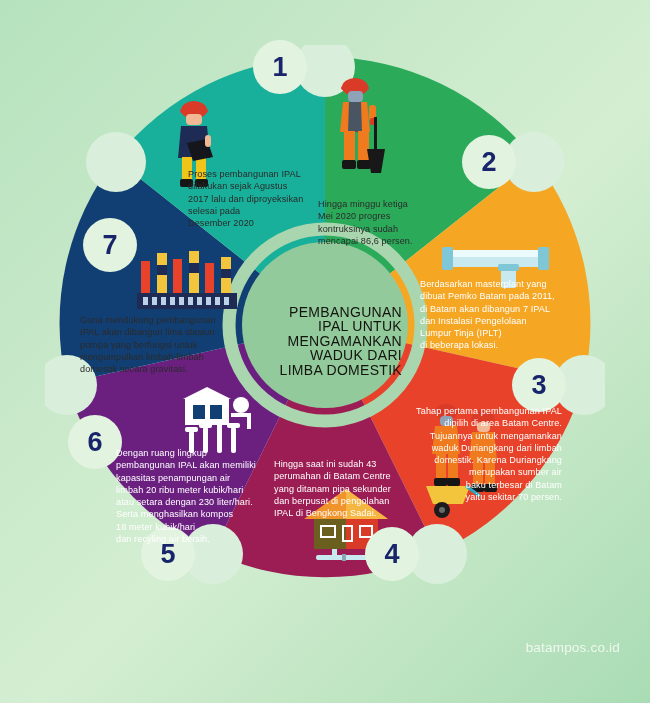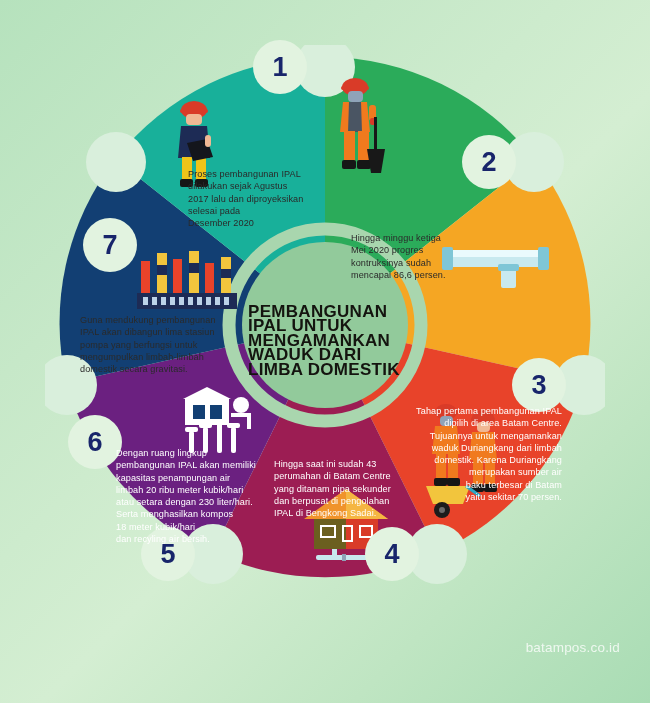--- a/index.html
+++ b/index.html
@@ -50,24 +50,24 @@
     font-size: 27px;
     font-weight: 700;
     font-family: "Liberation Sans", sans-serif;
   }
 
   .center-title {
     position: absolute;
     left: 248px;
     top: 305px;
     width: 154px;
-    text-align: left;
+    text-align: right;
     color: #14140f;
-    font-size: 17px;
-    font-weight: 700;
+    font-size: 14px;
+    font-weight: 400;
     line-height: 14.4px;
     letter-spacing: 0.3px;
     white-space: pre-line;
   }
 
   .watermark {
     position: absolute;
     right: 30px;
     bottom: 48px;
     color: #ffffff;
@@ -253,25 +253,31 @@
   <div class="num-badge" style="left:83px;top:218px;">
       <span>7</span>
     </div>
 
   <div class="seg-text dark" style="left:188px;top:168px;width:160px;">Proses pembangunan IPAL
 dilakukan sejak Agustus
 2017 lalu dan diproyeksikan
 selesai pada
 Desember 2020</div>
 
-  <div class="seg-text dark" style="left:351px;top:198px;width:140px;margin-top:34px;">Hingga minggu ketiga
+  <div class="seg-text dark" style="left:318px;top:198px;width:140px;">Hingga minggu ketiga
 Mei 2020 progres
 kontruksinya sudah
 mencapai 86,6 persen.</div>
 
+  <div class="seg-text" style="left:420px;top:278px;width:176px;">Berdasarkan masterplant yang
+dibuat Pemko Batam pada 2011,
+di Batam akan dibangun 7 IPAL
+dan Instalasi Pengelolaan
+Lumpur Tinja (IPLT)
+di beberapa lokasi.</div>
 
   <div class="seg-text" style="left:392px;top:405px;width:170px;text-align:right;">Tahap pertama pembangunan IPAL
 dipilih di area Batam Centre.
 Tujuannya untuk mengamankan
 waduk Duriangkang dari limbah
 domestik. Karena Duriangkang
 merupakan sumber air
 baku terbesar di Batam
 yaitu sekitar 70 persen.</div>
 

